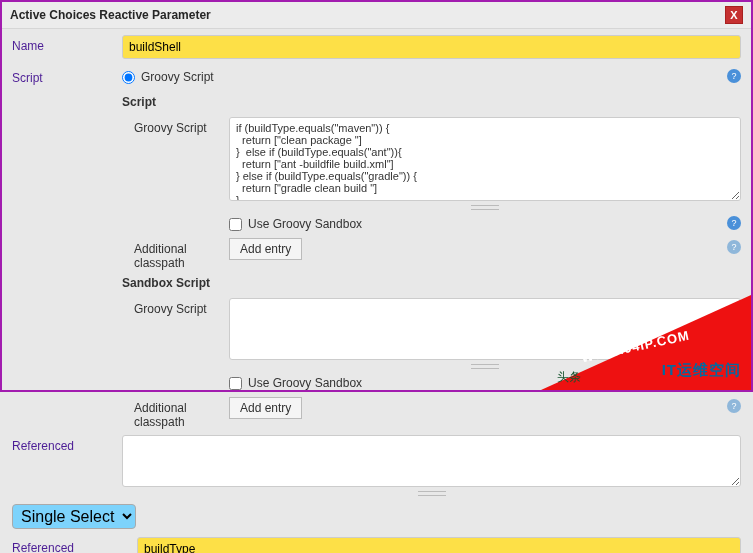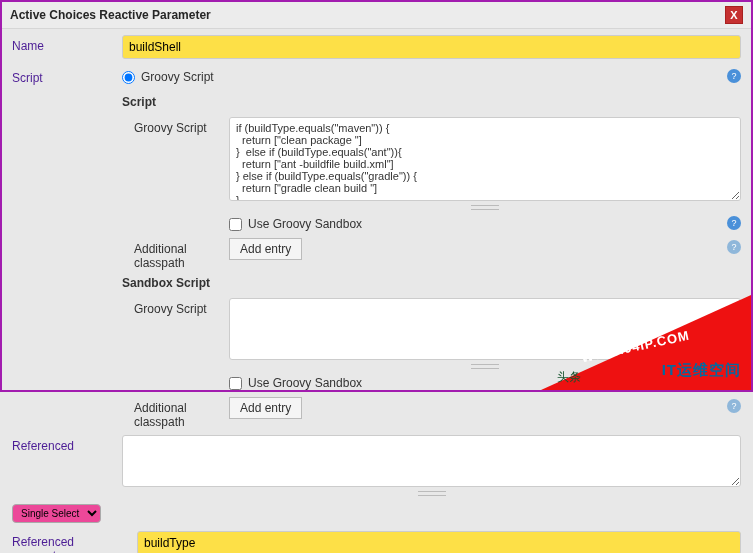--- a/index.html
+++ b/index.html
@@ -108,23 +108,23 @@
     border: 1px solid #bbb;
     border-radius: 0;
     padding: 3px 10px;
     font-size: 12px;
     cursor: pointer;
     color: #333;
   }
   select.sel {
     border: 1px solid #aaa;
     border-radius: 4px;
-    background: #ec4899;
+    background: #7dd3fc;
     padding: 2px 4px;
-    font-size: 10px;
+    font-size: 16px;
   }
   .script-block { margin-left: 0; margin-bottom: 6px; }
   .field-wrap { position: relative; padding-right: 18px; }
   .abs-help { position: absolute; right: 0; top: 2px; }
   
   .wm-red {
     position: absolute;
     bottom: 0; right: 0;
     width: 210px; height: 95px;
     pointer-events: none;

